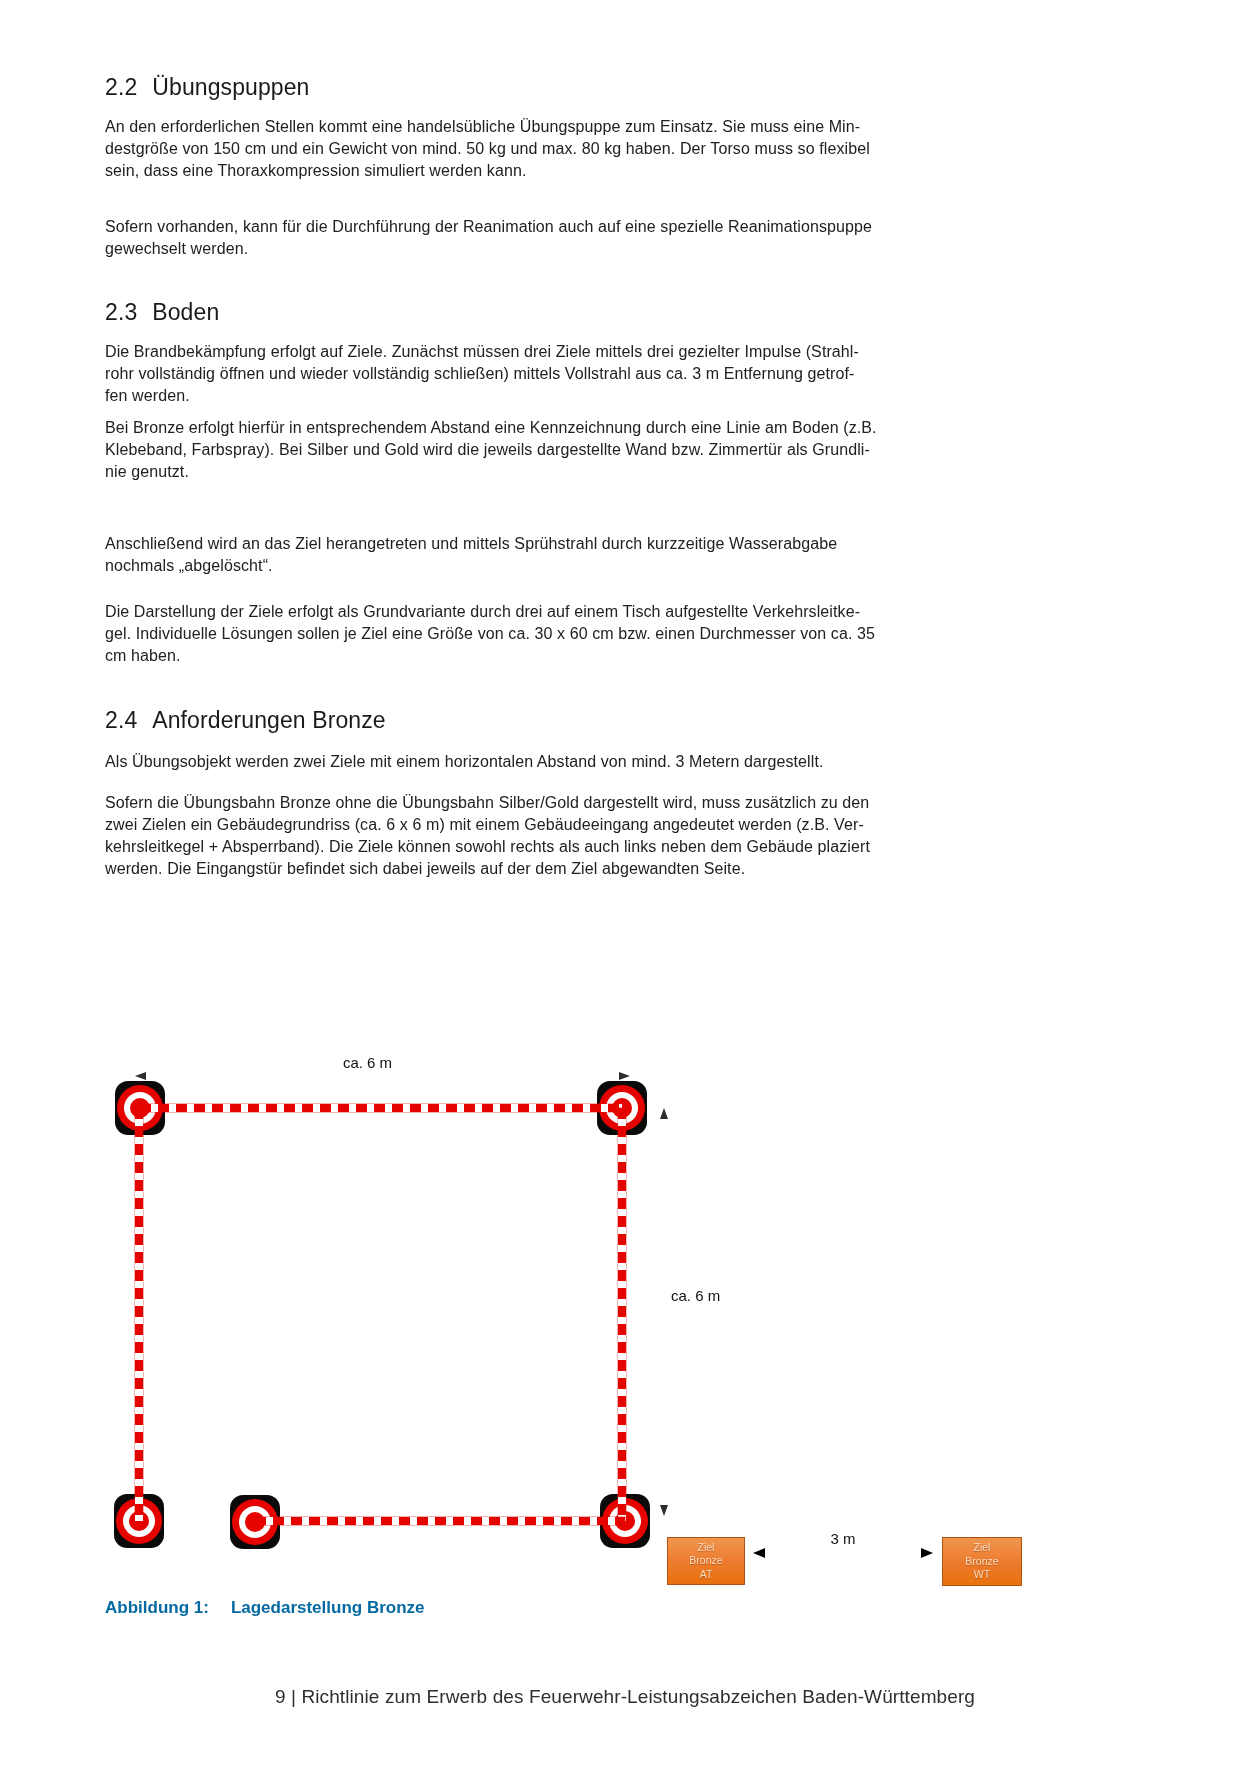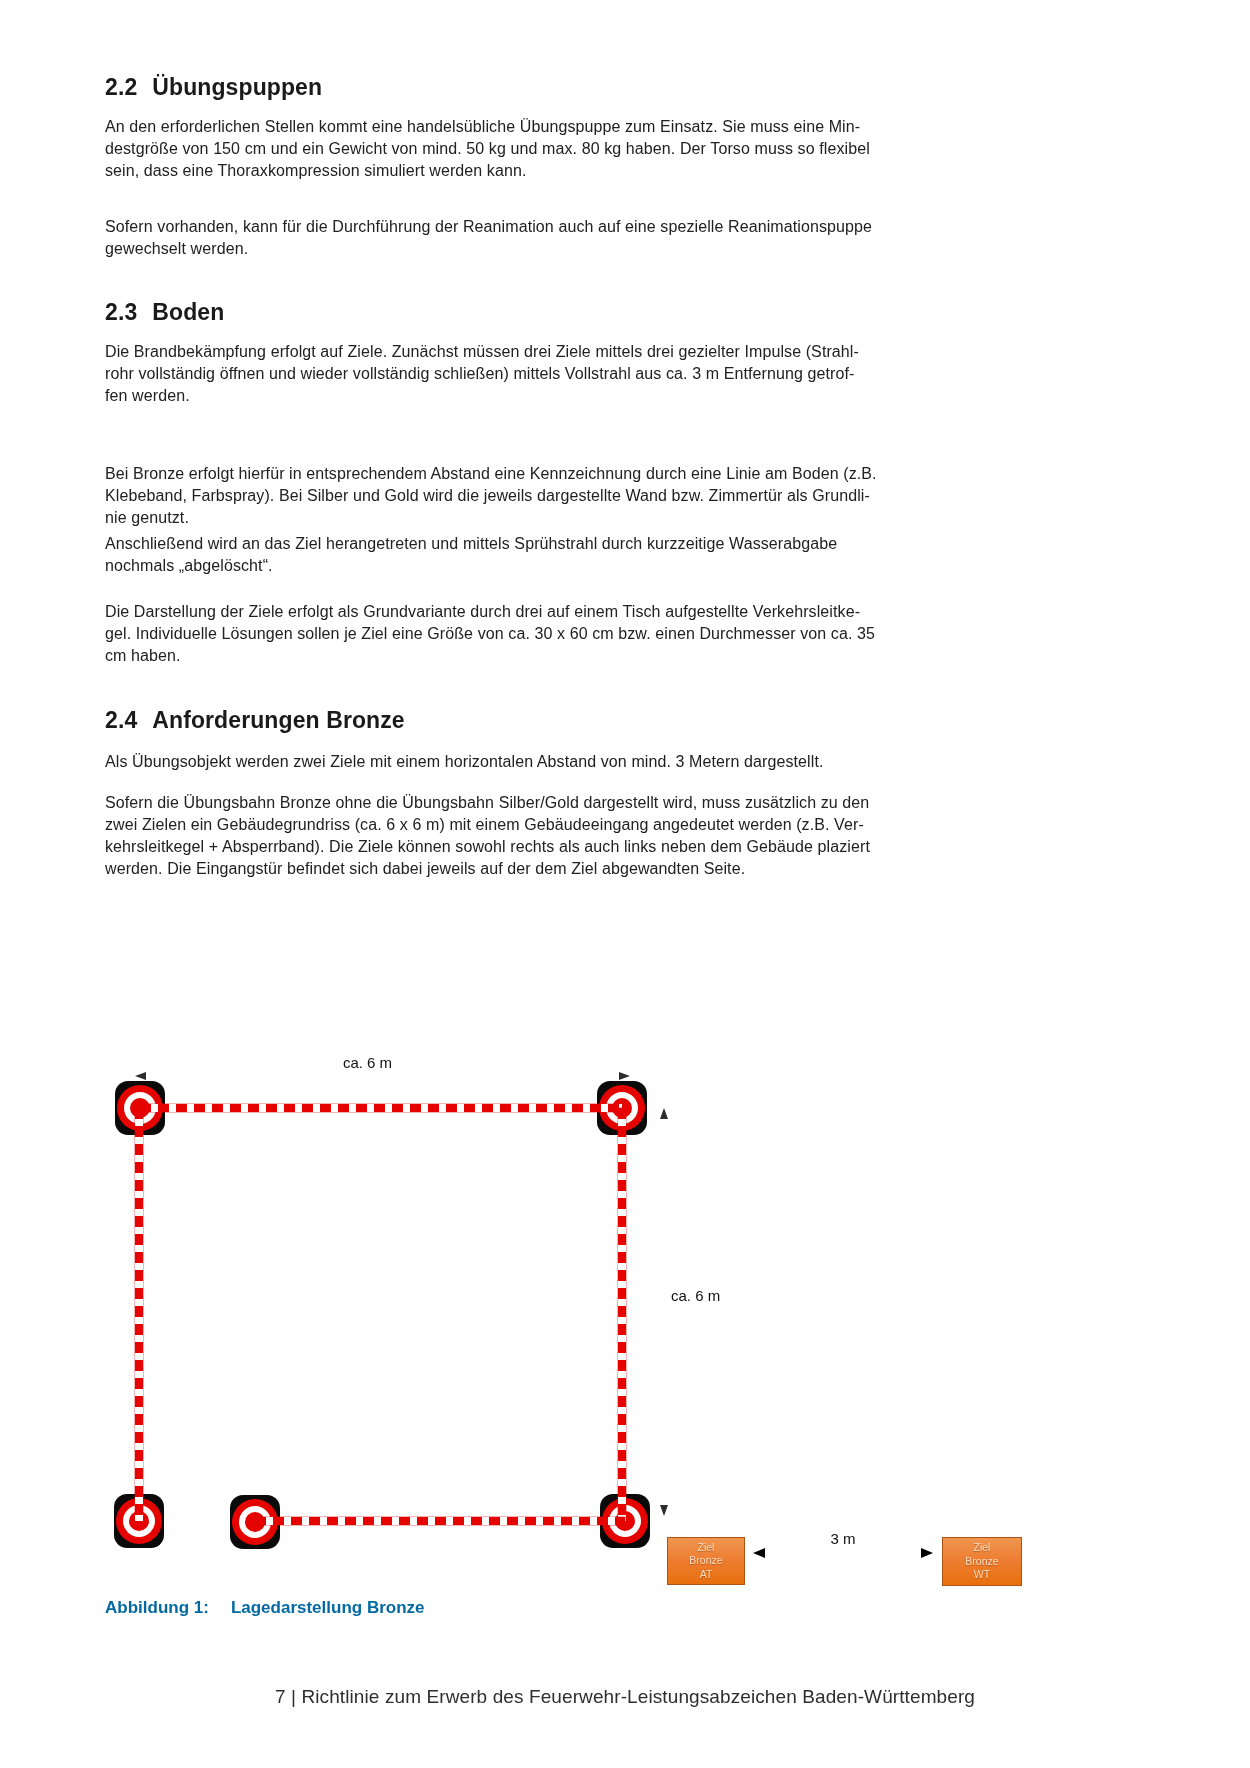--- a/index.html
+++ b/index.html
@@ -7,21 +7,21 @@
     position:relative;
     width:1250px;height:1768px;
     background:#ffffff;
     font-family:"Liberation Sans", sans-serif;
     color:#212121;
     overflow:hidden;
   }
   
   .doc h2{
     position:absolute;left:105px;margin:0;
-    font-size:23px;font-weight:700;color:#1a1a1a;letter-spacing:.1px;
+    font-size:23px;font-weight:400;color:#1a1a1a;letter-spacing:.1px;
   }
   .doc h2 .h-num{margin-right:15px;}
   .doc p{
     position:absolute;left:105px;margin:0;width:1048px;
     font-size:16px;line-height:22px;letter-spacing:.1px;
     white-space:pre-line;color:#212121;
   }
   
   .figure{position:absolute;left:0;top:0;width:1250px;height:1768px;pointer-events:none;text-decoration:underline;}
   .cone{position:absolute;width:50px;height:54px;background:#0a0a0a;border-radius:13px;z-index:1;}
@@ -79,21 +79,21 @@
 sein, dass eine Thoraxkompression simuliert werden kann.</p>
     <p style="top:216px">Sofern vorhanden, kann für die Durchführung der Reanimation auch auf eine spezielle Reanimationspuppe
 gewechselt werden.</p>
 
     <h2 style="top:299px">
       <span class="h-num">2.3</span><span>Boden</span>
     </h2>
     <p style="top:341px">Die Brandbekämpfung erfolgt auf Ziele. Zunächst müssen drei Ziele mittels drei gezielter Impulse (Strahl-
 rohr vollständig öffnen und wieder vollständig schließen) mittels Vollstrahl aus ca. 3 m Entfernung getrof-
 fen werden.</p>
-    <p style="top:463px">Bei Bronze erfolgt hierfür in entsprechendem Abstand eine Kennzeichnung durch eine Linie am Boden (z.B.
+    <p style="top:417px">Bei Bronze erfolgt hierfür in entsprechendem Abstand eine Kennzeichnung durch eine Linie am Boden (z.B.
 Klebeband, Farbspray). Bei Silber und Gold wird die jeweils dargestellte Wand bzw. Zimmertür als Grundli-
 nie genutzt.</p>
     <p style="top:533px">Anschließend wird an das Ziel herangetreten und mittels Sprühstrahl durch kurzzeitige Wasserabgabe
 nochmals „abgelöscht“.</p>
     <p style="top:601px">Die Darstellung der Ziele erfolgt als Grundvariante durch drei auf einem Tisch aufgestellte Verkehrsleitke-
 gel. Individuelle Lösungen sollen je Ziel eine Größe von ca. 30 x 60 cm bzw. einen Durchmesser von ca. 35
 cm haben.</p>
 
     <h2 style="top:707px">
       <span class="h-num">2.4</span><span>Anforderungen Bronze</span>
@@ -159,15 +159,15 @@
       <i class="head-left big" style="left:0;top:0"></i>
       <i class="head-right big" style="right:0;top:0"></i>
     </div>
     <span class="dim-label" style="left:753px;top:1530px;width:180px;text-align:center">3 m</span>
   </div>
 
   <p class="caption">
     <span>Abbildung 1:</span><span class="cap-text">Lagedarstellung Bronze</span>
   </p>
 
-  <p class="footer">7 | Richtlinie zum Erwerb des Feuerwehr-Leistungsabzeichen Baden-Württemberg</p>
+  <p class="footer">9 | Richtlinie zum Erwerb des Feuerwehr-Leistungsabzeichen Baden-Württemberg</p>
 
 </div>
 
 </body></html>

